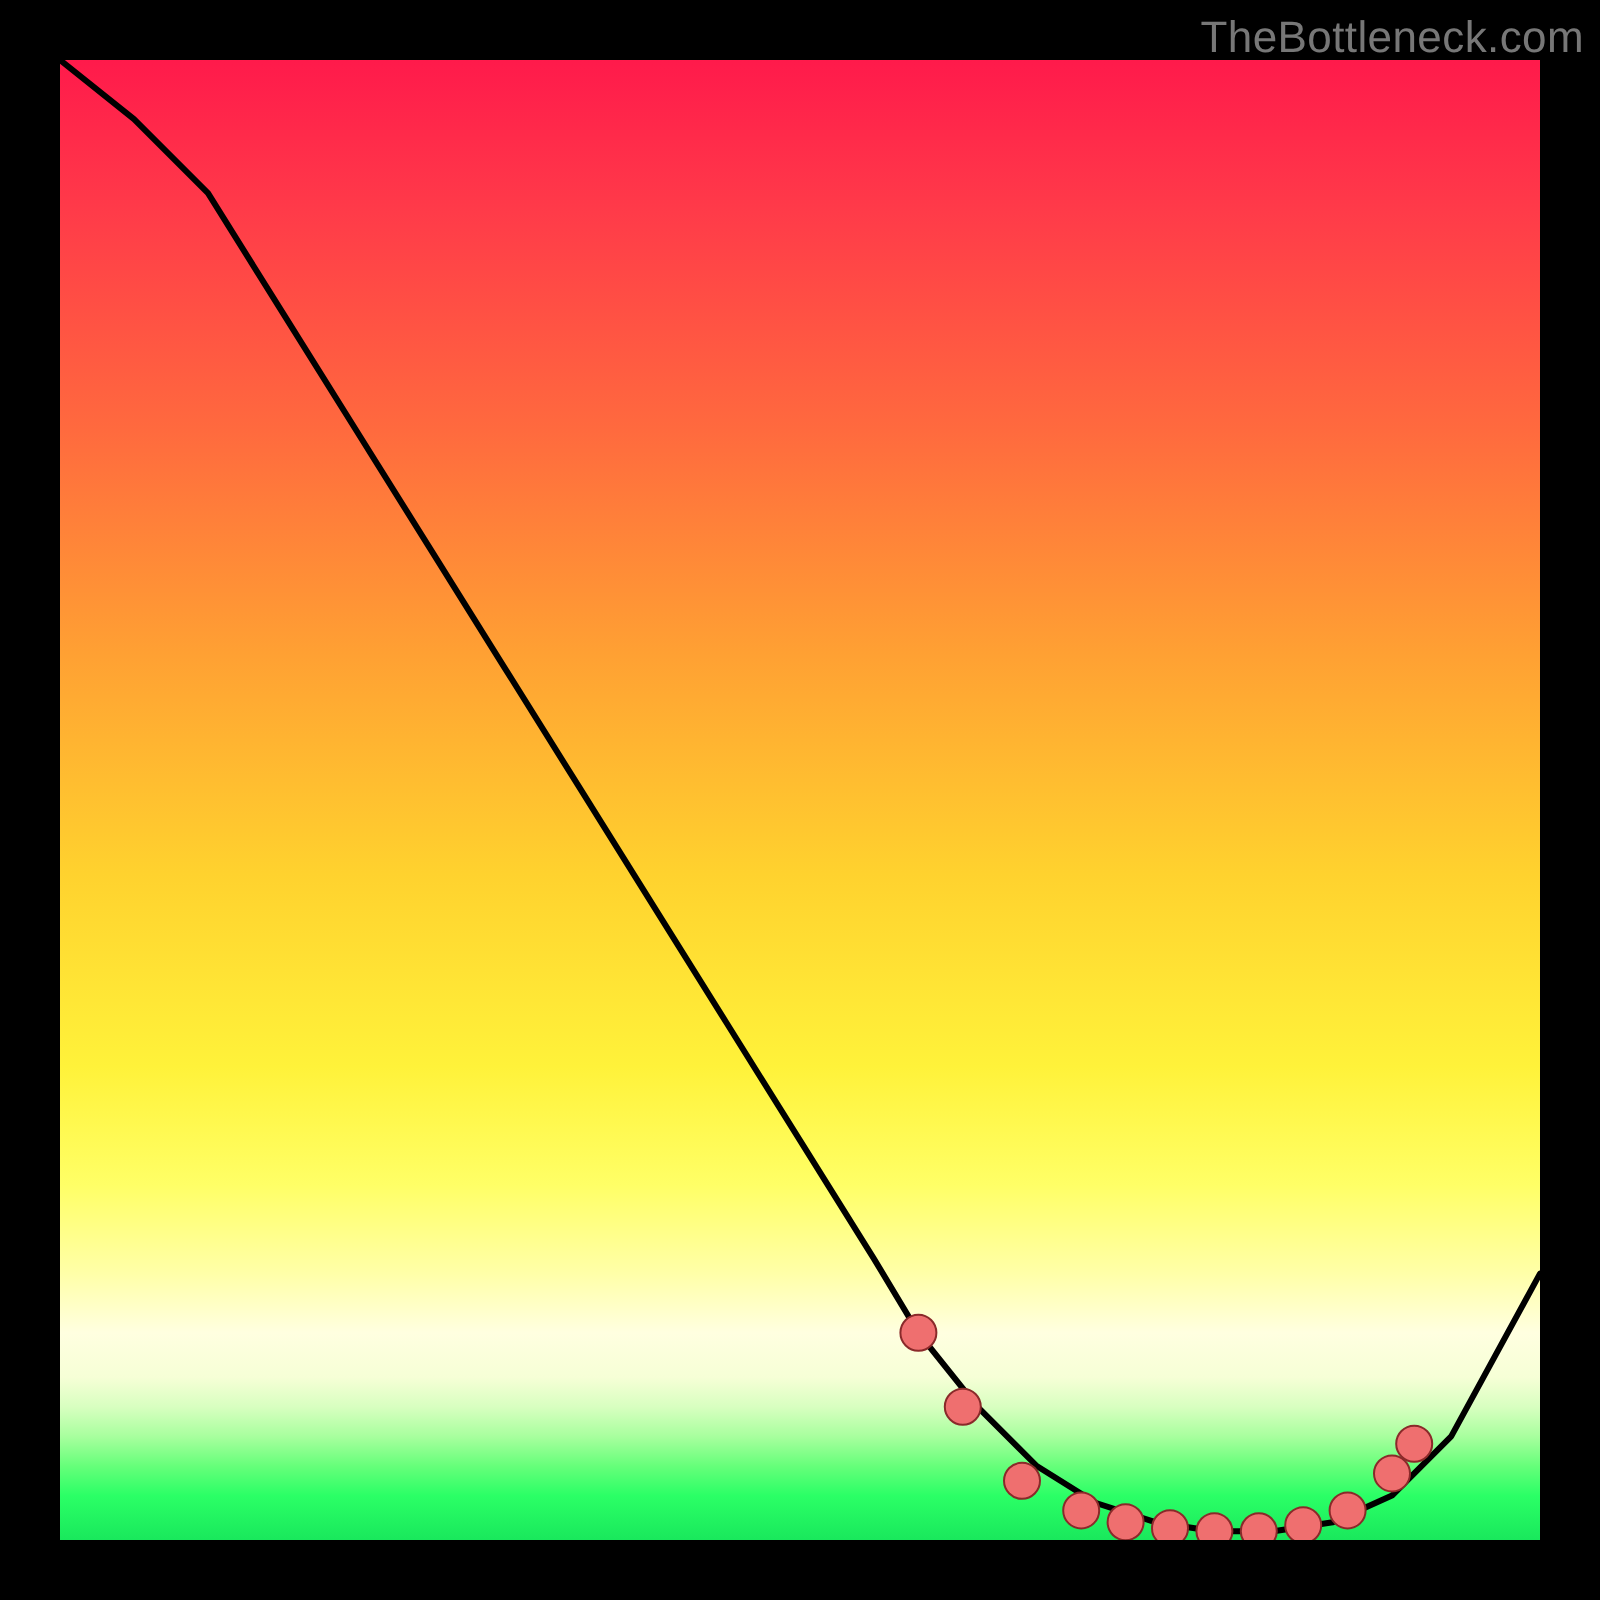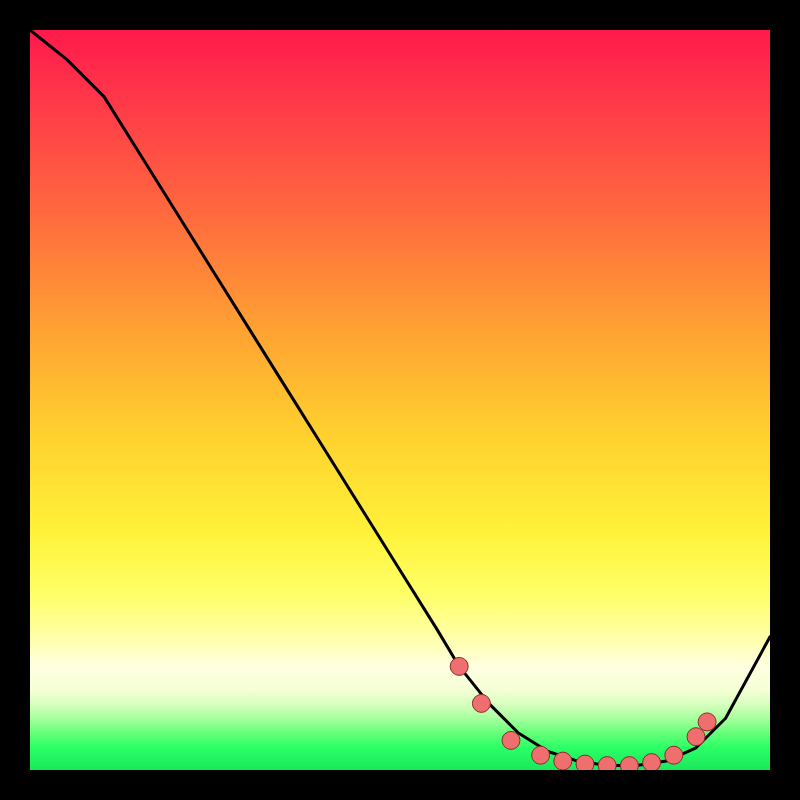--- a/index.html
+++ b/index.html
@@ -59,20 +59,21 @@
     position: absolute;
     left: 0;
     top: 0;
     pointer-events: none;
   }
 </style>
 </head>
 <body>
 
 <div class="frame">
+  <div class="watermark">TheBottleneck.com</div>
 
   <div class="plot-area">
     <svg class="curve" width="740" height="740" viewBox="0 0 740 740">
       <g id="curve-group">
           <path d="M0.0 0.0 L37.0 29.6 L74.0 66.6 L111.0 125.8 L148.0 185.0 L185.0 244.2 L222.0 303.4 L259.0 362.6 L296.0 421.8 L333.0 481.0 L370.0 540.2 L407.0 599.4 L429.2 636.4 L458.8 673.4 L488.4 703.0 L518.0 721.5 L547.6 731.1 L577.2 735.6 L606.8 735.6 L636.4 731.1 L666.0 717.8 L695.6 688.2 L740.0 606.8" fill="none" stroke="#000000" stroke-width="3" stroke-linecap="round" stroke-linejoin="round"></path>
         </g>
       <g id="marker-group">
           <circle cx="429.2" cy="636.4" r="9" fill="#ef6f6f" stroke="#8a2a2a" stroke-width="1"></circle>
           <circle cx="451.4" cy="673.4" r="9" fill="#ef6f6f" stroke="#8a2a2a" stroke-width="1"></circle>
           <circle cx="481.0" cy="710.4" r="9" fill="#ef6f6f" stroke="#8a2a2a" stroke-width="1"></circle>

